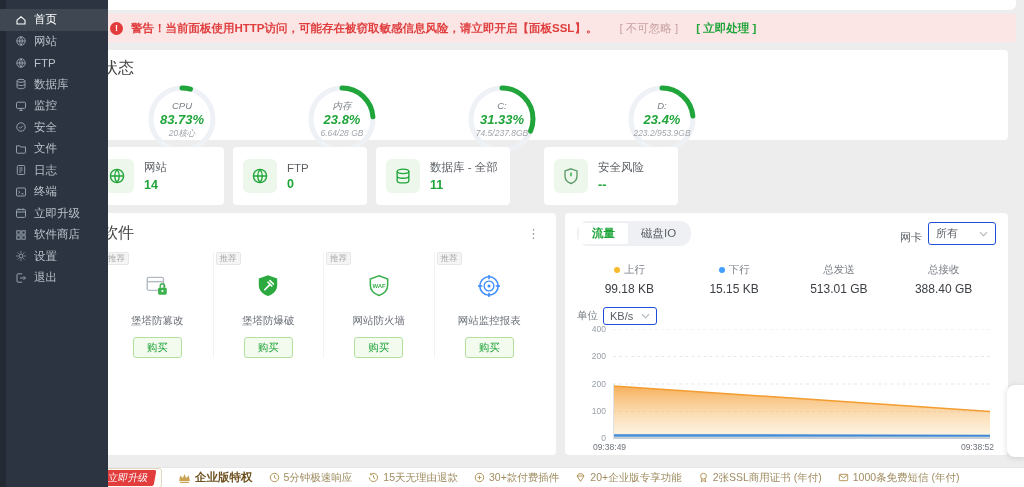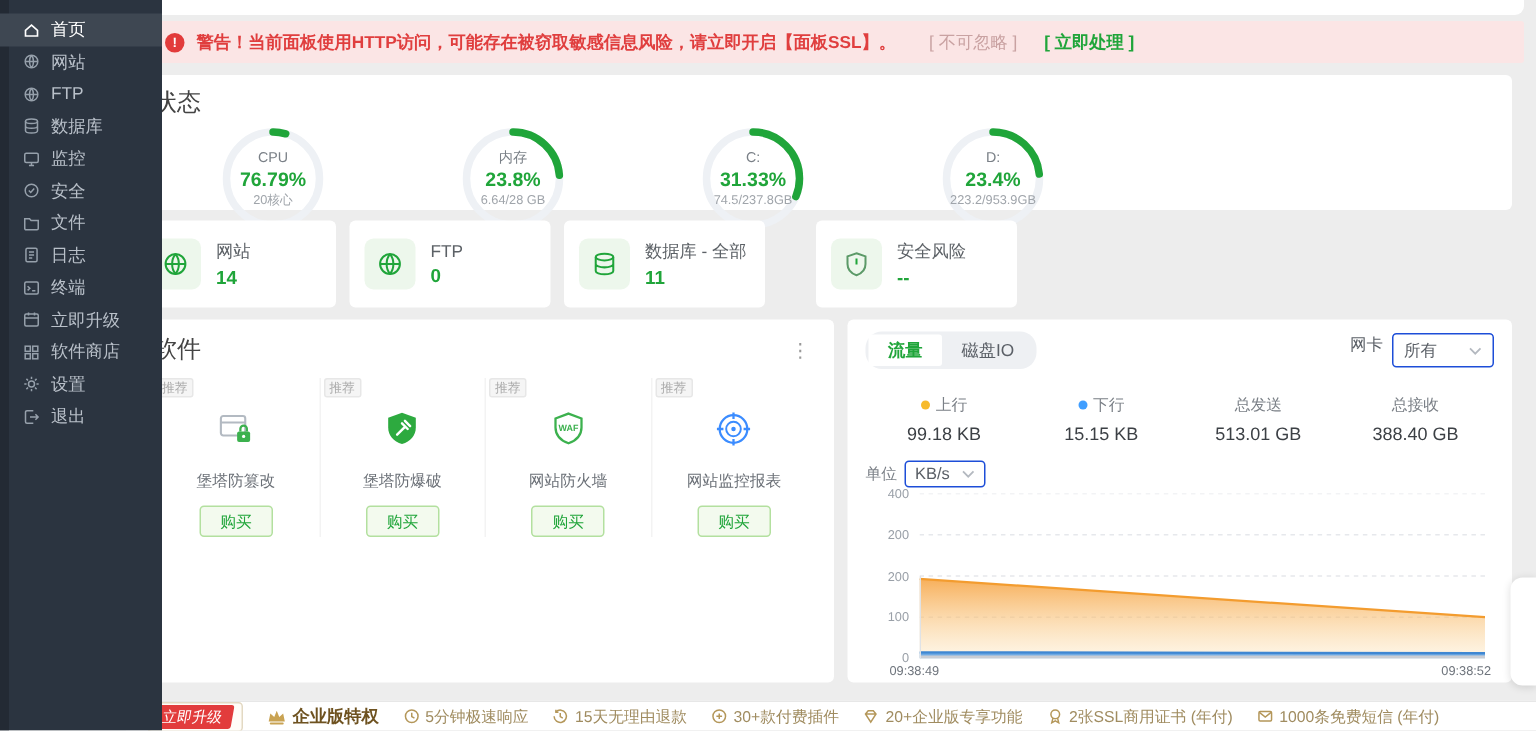--- a/index.html
+++ b/index.html
@@ -27,21 +27,21 @@
 
   .card { background:#fff; border-radius:4px; position:absolute; }
   .section-title { font-size:16px; color:#444; }
 
   
   .status-card { left:6px; top:50px; width:918px; height:90px; padding:8px 12px; }
   .gauges { display:flex; margin-top:0px; }
   .gauge { width:160px; display:flex; justify-content:center; }
   .gauge-wrap { position:relative; width:72px; height:72px; margin-top:4px; }
   .gauge-wrap svg { position:absolute; left:0; top:0; }
-  .gauge-txt { position:absolute; inset:0; display:flex; flex-direction:column; align-items:center; justify-content:center; line-height:1.25; }
+  .gauge-txt { position:absolute; inset:0; display:flex; flex-direction:column; align-items:center; justify-content:center; line-height:1.25;font-style:italic; }
   .gauge-name { font-size:9.5px; color:#7a8087; }
   .gauge-value { font-size:13px; font-weight:bold; color:#20a53a; }
   .gauge-sub { font-size:8.5px; color:#a0a5ab; }
 
   
   .sum-card { top:147px; height:58px; width:134px; padding:12px 10px; display:flex; align-items:center; gap:10px; cursor:pointer; }
   .sum-icon { width:34px; height:34px; border-radius:6px; background:#edf7ec; display:flex; align-items:center; justify-content:center; }
   .sum-label { font-size:11.5px; color:#5c6166; white-space:nowrap; }
   .sum-value { font-size:12.5px; color:#20a53a; margin-top:3px; font-weight:bold; }
 
@@ -56,21 +56,21 @@
   .soft-icon { height:36px; display:flex; align-items:center; justify-content:center; }
   .soft-name { font-size:10.5px; color:#6b7077; margin-top:10px; white-space:nowrap; }
   .buy-btn { margin-top:9px; font-size:10.5px; color:#20a53a; background:#f3faee; border:1px solid #b3e09f; border-radius:3px; padding:2.5px 13px; cursor:pointer; }
 
   
   .traffic-card { left:481px; top:213px; width:443px; height:242px; padding:8px 12px; }
   .traffic-head { display:flex; justify-content:space-between; align-items:center; }
   .tabs { background:#eef0f3; border-radius:11px; padding:2px; display:flex; }
   .tab { font-size:11.5px; padding:3px 13px; border-radius:2px; color:#5a5f66; cursor:pointer; }
   .tab.active { background:#fff; color:#20a53a; font-weight:bold; }
-  .nic { display:flex; align-items:flex-start; gap:6px; font-size:11px; color:#5a5f66; }
+  .nic { display:flex; align-items:flex-end; gap:6px; font-size:11px; color:#5a5f66; }
   .select-box { border:1px solid #1d4ed8; border-radius:3px; background:#fff; font-size:11px; color:#5a5f66; display:flex; align-items:center; justify-content:space-between; padding:3px 7px; cursor:pointer; }
   .nic .select-box { width:68px; }
   .stats { display:flex; margin-top:17px; }
   .stat { width:25%; display:flex; flex-direction:column; align-items:center; gap:5px; }
   .stat-label { font-size:10.5px; color:#7b8087; display:flex; align-items:center; gap:4px; }
   .dot { width:6px; height:6px; border-radius:50%; display:inline-block; }
   .dot-up { background:#f7ba2a; } .dot-down { background:#409eff; }
   .stat-value { font-size:12px; color:#3c4045; }
   .unit-row { display:flex; align-items:center; gap:5px; margin-top:11px; font-size:10.5px; color:#7b8087; }
   .unit-row .select-box { width:54px; padding:2px 6px; }
@@ -205,21 +205,21 @@
     <div class="section-title">状态</div>
     <div class="gauges">
       <div class="gauge">
         <div class="gauge-wrap">
           <svg width="72" height="72" viewBox="0 0 72 72">
             <circle cx="36" cy="36" r="31" fill="none" stroke="#eef1f5" stroke-width="5"></circle>
             <circle cx="36" cy="36" r="31" fill="none" stroke="#20a53a" stroke-width="5" stroke-linecap="round" transform="rotate(-90 36 36)" stroke-dasharray="8.609220507897469 194.77874452256717"></circle>
           </svg>
           <div class="gauge-txt">
             <span class="gauge-name">CPU</span>
-            <span class="gauge-value">76.79%</span>
+            <span class="gauge-value">83.73%</span>
             <span class="gauge-sub">20核心</span>
           </div>
         </div>
       </div>
       <div class="gauge">
         <div class="gauge-wrap">
           <svg width="72" height="72" viewBox="0 0 72 72">
             <circle cx="36" cy="36" r="31" fill="none" stroke="#eef1f5" stroke-width="5"></circle>
             <circle cx="36" cy="36" r="31" fill="none" stroke="#20a53a" stroke-width="5" stroke-linecap="round" transform="rotate(-90 36 36)" stroke-dasharray="46.35734119637099 194.77874452256717"></circle>
           </svg>

